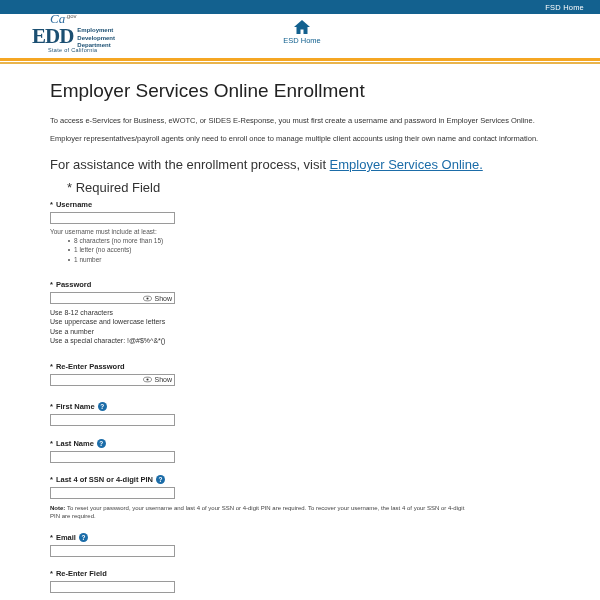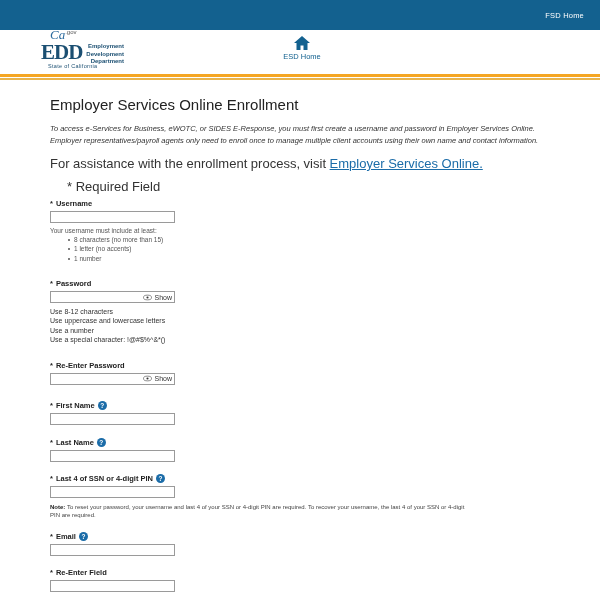--- a/index.html
+++ b/index.html
@@ -9,21 +9,21 @@
     height: 600px;
     overflow: hidden;
     background: #ffffff;
     font-family: "Liberation Sans", sans-serif;
     font-size: 11px;
     color: #333333;
   }
 
   
   .topbar {
-    height: 30px;
+    height: 14px;
     background: #13618f;
     display: flex;
     align-items: center;
     justify-content: flex-end;
     padding-right: 16px;
   }
   .topbar a {
     color: #ffffff;
     font-size: 7.5px;
     text-decoration: none;
@@ -50,25 +50,24 @@
   }
   .ca-gov .gov {
     font-family: "Liberation Sans", sans-serif;
     font-style: normal;
     font-size: 6px;
     color: #555;
     vertical-align: super;
   }
   .logo {
     position: absolute;
-    left: 41px;
+    left: 32px;
     top: 12px;
     display: flex;
     align-items: flex-start;
-    text-align: right;
   }
   .logo-edd {
     font-family: "Liberation Serif", serif;
     font-weight: bold;
     font-size: 21px;
     color: #1b4f72;
     letter-spacing: -1px;
     line-height: 20px;
   }
   .logo-text {
@@ -111,31 +110,30 @@
   .gold-rule { height: 3px; background: #f5a623; }
   .gold-rule.thin { height: 2px; background: #e9b44c; }
 
   
   .content {
     padding: 16px 50px 0 50px;
   }
   h1 {
     font-family: "Liberation Sans", sans-serif;
     font-weight: normal;
-    font-size: 15px;
+    font-size: 19px;
     color: #222;
     margin: 0 0 10px 0;
   }
   p.intro {
     font-size: 7.5px;
-    line-height: 12px;
+    line-height: 18px;
     color: #333;
     margin: 0 0 9px 0;
     max-width: 500px;
-    font-style: italic;
   }
   p.assist {
     font-size: 13px;
     color: #333;
     margin: 0 0 8px 0;
   }
   a.inline {
     color: #1b6ca8;
     text-decoration: underline;
   }

